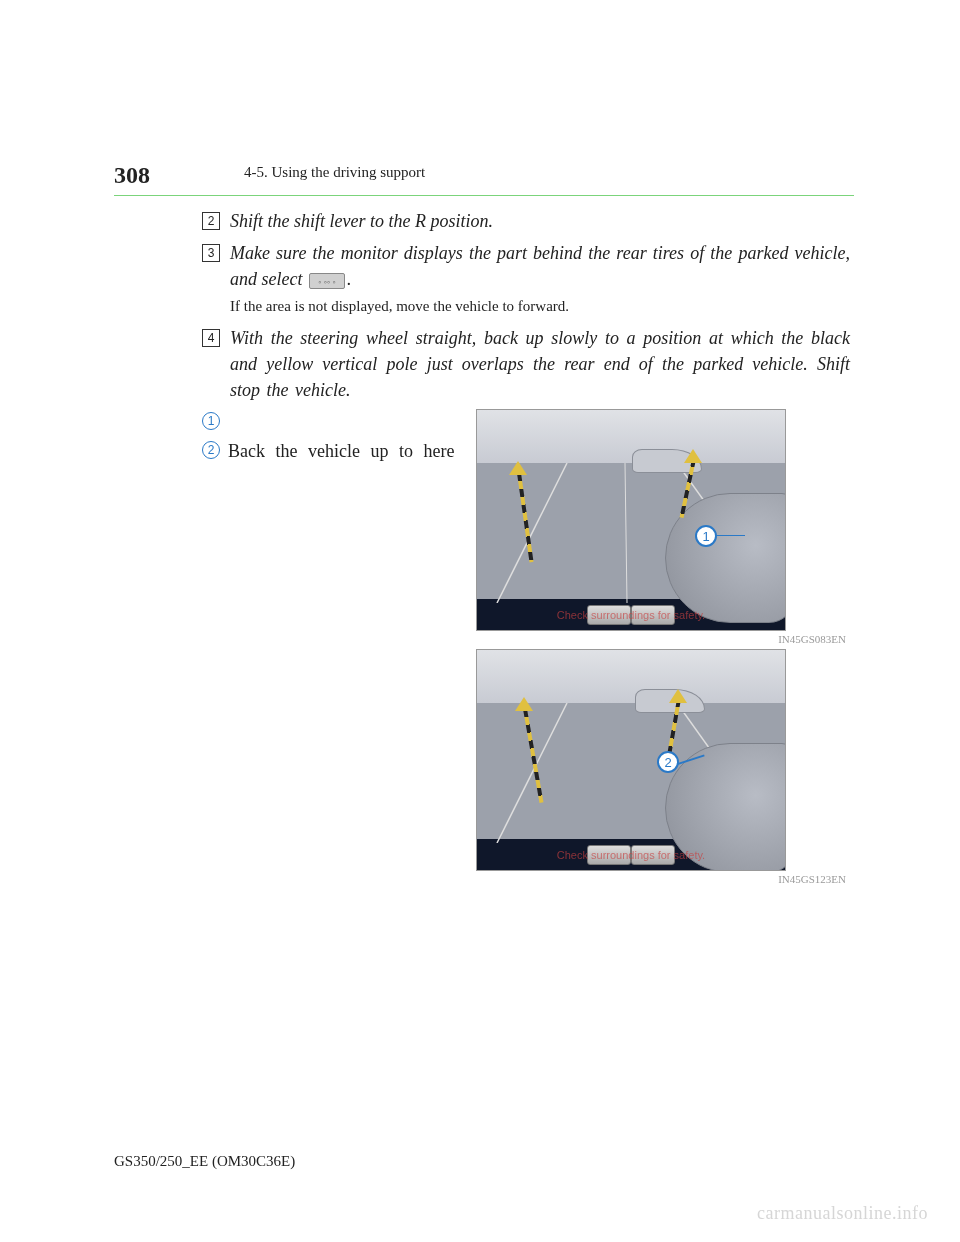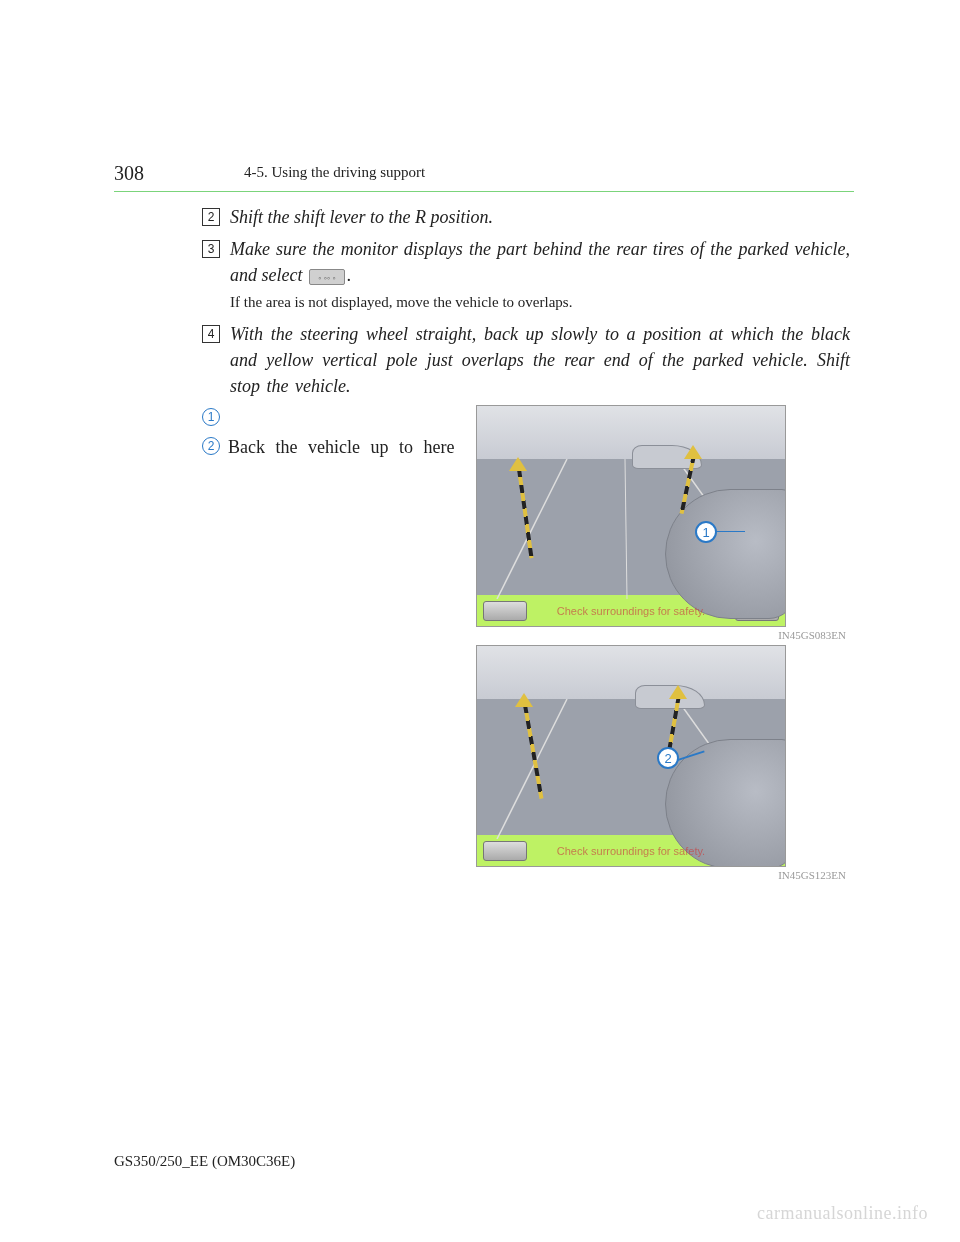--- a/index.html
+++ b/index.html
@@ -18,22 +18,22 @@
     width: 740px;
     height: 1000px;
   }
   .header-row {
     display: flex;
     align-items: baseline;
     gap: 28px;
     position: relative;
   }
   .page-number {
-    font-size: 20px;
-    font-weight: normal;
+    font-size: 24px;
+    font-weight: bold;
   }
   .section-title {
     font-size: 15px;
     position: absolute;
     left: 130px;
     top: 2px;
   }
   .watermark-top {
     position: absolute;
     left: 230px;
@@ -154,24 +154,24 @@
     height: 24%;
     background: linear-gradient(#e0e2e6,#c8cbd3);
   }
   .screen .ground {
     height: 62%;
     background: #9ca1ab;
     position: relative;
   }
   .screen .bar {
     height: 14%;
-    background: #bef264;
+    background: #0f172a;
     display: flex;
     align-items: center;
-    justify-content: space-between;
+    justify-content: center;
     padding: 0 6px;
   }
   .bar-text {
     color: #c84040;
     font-size: 11px;
     font-family: Arial, sans-serif;
     opacity: 0.65;
     position: absolute;
     left: 50%;
     transform: translateX(-50%);
@@ -272,21 +272,21 @@
       <span class="step-text">Shift the shift lever to the R position.</span>
     </div>
 
     <div class="step">
       <span class="step-num">3</span>
       <span class="step-text">
         <span>Make sure the monitor displays the part behind the rear tires of the parked vehicle, and select </span>
         <span class="inline-icon">◦ ◦◦ ◦</span><span>.</span>
       </span>
     </div>
-    <div class="subnote">If the area is not displayed, move the vehicle to overlaps.</div>
+    <div class="subnote">If the area is not displayed, move the vehicle to forward.</div>
 
     <div class="step">
       <span class="step-num">4</span>
       <span class="step-text justify" style="word-spacing:2px">With the steering wheel straight, back up slowly to a position at which the black and yellow vertical pole just overlaps the rear end of the parked vehicle. Shift stop the vehicle.</span>
     </div>
 
     <div class="cols">
       <div class="left-col">
         <div class="label-item">
           <span class="circ">1</span>

